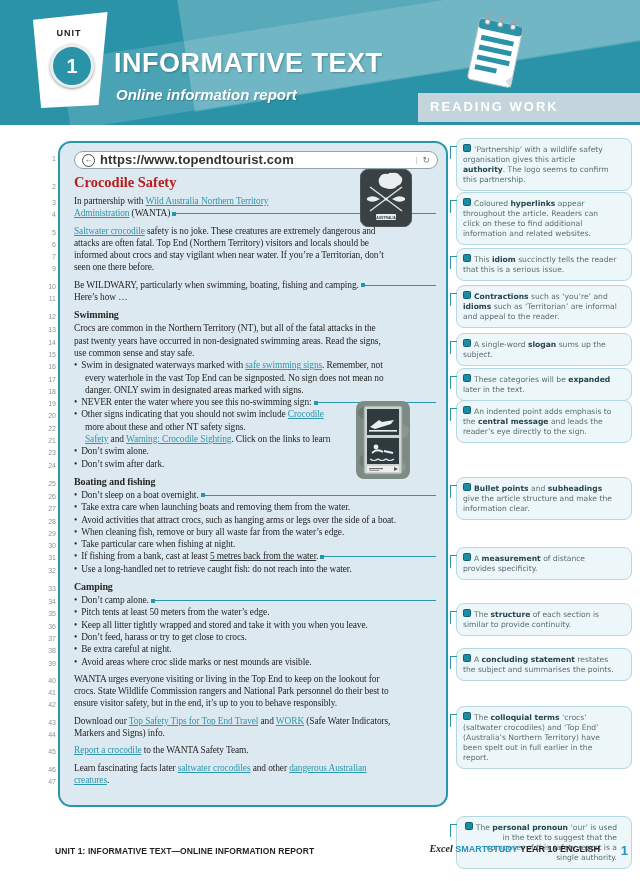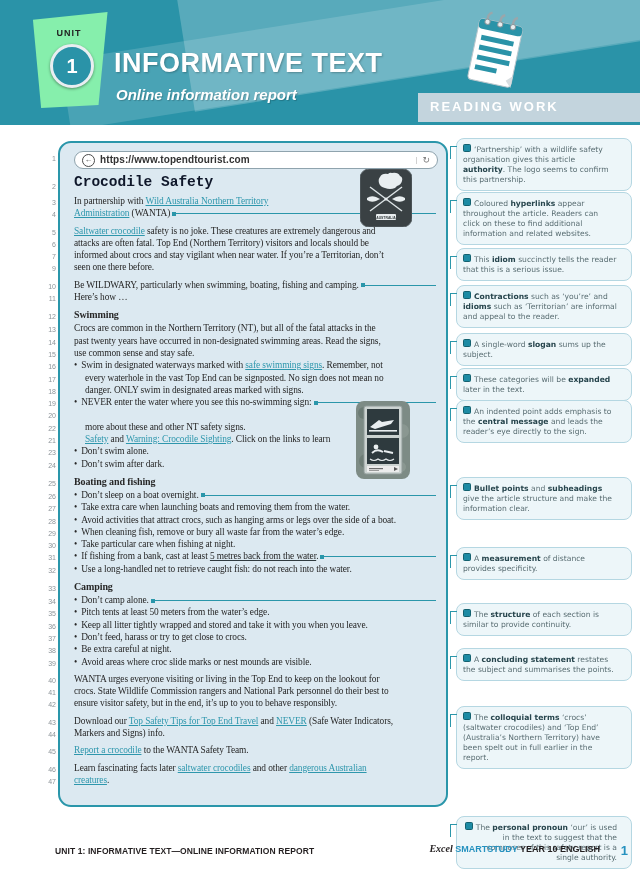--- a/index.html
+++ b/index.html
@@ -8,21 +8,21 @@
 
   
   #header{position:absolute;left:0;top:0;width:640px;height:125px;background:#2a93a8;overflow:hidden;}
   .band1{position:absolute;width:900px;height:120px;background:rgba(255,255,255,.22);
          transform:rotate(-9deg);left:180px;top:-78px;}
   .band2{position:absolute;width:900px;height:70px;background:rgba(255,255,255,.15);
          transform:rotate(-9deg);left:60px;top:-10px;}
   #reading-band{position:absolute;left:418px;top:93px;width:222px;height:29px;background:#c3d4dd;}
   #reading-work{position:absolute;left:430px;top:99px;font-weight:bold;font-size:13px;
                 letter-spacing:2px;color:#ffffff;}
-  #unit-badge{position:absolute;left:28px;top:12px;width:82px;height:96px;background:#86efac;
+  #unit-badge{position:absolute;left:28px;top:12px;width:82px;height:96px;background:#ffffff;
               clip-path:polygon(6% 8%,97% 0%,86% 97%,16% 100%);
               filter:drop-shadow(2px 3px 3px rgba(0,0,0,.35));}
   #unit-label{position:absolute;left:0;top:16px;width:100%;text-align:center;font-weight:bold;
               font-size:9px;letter-spacing:1px;color:#222;}
   #unit-circle{position:absolute;left:22px;top:32px;width:38px;height:38px;border-radius:50%;
                background:#2a93a8;border:3px solid #e9eef1;box-shadow:0 1px 3px rgba(0,0,0,.4);
                color:#fff;font-weight:bold;font-size:20px;display:flex;align-items:center;justify-content:center;}
   #page-title{position:absolute;left:114px;top:48px;color:#fff;font-weight:bold;font-size:27px;letter-spacing:.5px;
               text-shadow:1px 1px 2px rgba(0,0,0,.25);}
   #page-subtitle{position:absolute;left:116px;top:86px;color:#fff;font-weight:bold;font-style:italic;
@@ -35,36 +35,36 @@
   .row{position:relative;display:flex;align-items:flex-start;line-height:12.3px;height:12.3px;}
   .row.p{margin-top:5px;}
   .row.h2{margin-top:6px;height:13px;}
   .row.h1{margin-top:3px;height:17px;margin-bottom:2px;}
   .row.url{height:20px;margin-bottom:5px;}
   .ln{position:absolute;left:-36px;width:18px;text-align:right;font-size:7px;color:#8d9499;top:2px;
       font-family:"Liberation Sans",sans-serif;}
   .h1 .ln{top:5px}
   .txt{white-space:nowrap;font-family:"Liberation Serif",serif;font-size:9.4px;color:#272727;
        letter-spacing:-.1px;}
-  .h1 .txt{font-family:Liberation Mono, monospace;font-weight:bold;font-size:14.5px;color:#0f172a;
+  .h1 .txt{font-family:Liberation Serif, serif;font-weight:bold;font-size:14.5px;color:#b91c1c;
            letter-spacing:0;}
   .h2 .txt{font-weight:bold;font-size:10px;}
   .c .txt{padding-left:11px;}
   .blt{display:inline-block;margin-right:4px;}
   .lnk{color:#2e97ad;text-decoration:underline;cursor:pointer;}
   .u{text-decoration:underline;text-decoration-color:#2f3a3f;}
   .conn{flex:1;height:1px;background:#2a96aa;margin:6px 2px 0 4px;position:relative;min-width:10px;}
   .conn::before{content:"";position:absolute;left:-2px;top:-1.5px;width:4px;height:4px;background:#2a96aa;}
 
   
   .urlbar{display:flex;align-items:center;width:100%;height:18px;background:#fff;
           border:1px solid #8fa3ad;border-radius:10px;padding:0 7px;box-sizing:border-box;gap:5px;}
   .backic{width:11px;height:11px;border:1.2px solid #4a4a4a;border-radius:50%;font-size:8px;line-height:10px;
           text-align:center;color:#4a4a4a;flex:none;}
-  .urltxt{font-size:10px;color:#333;font-weight:bold;letter-spacing:.1px;}
+  .urltxt{font-size:13px;color:#333;font-weight:bold;letter-spacing:.1px;}
   .rsep{color:#bbb;font-size:8px;margin-left:auto;}
   .reload2{font-size:9px;color:#777;}
 
   
   #wanta-logo{position:absolute;right:34px;top:26px;width:52px;height:58px;}
   #warn-sign{position:absolute;right:36px;top:258px;width:54px;height:78px;}
 
   
   .callout{position:absolute;left:456px;width:176px;box-sizing:border-box;background:#edf6f9;
            border:1px solid #b5d7e2;border-radius:8px;padding:5px 14px 5px 6px;
@@ -197,20 +197,21 @@
           <span class="ln">18</span>
           <span class="txt"><span>danger. ONLY swim in designated areas marked with signs.</span></span>
         </div>
         <div class="row b">
           <span class="ln">19</span>
           <span class="txt"><span class="blt">•</span><span>NEVER enter the water where you see this no-swimming sign:</span></span>
           <span class="conn"></span>
         </div>
         <div class="row b">
           <span class="ln">20</span>
+          <span class="txt"><span class="blt">•</span><span>Other signs indicating that you should not swim include </span><a class="lnk">Crocodile</a></span>
         </div>
         <div class="row c">
           <span class="ln">22</span>
           <span class="txt"><span>more about these and other NT safety signs.</span></span>
         </div>
         <div class="row c">
           <span class="ln">21</span>
           <span class="txt"><a class="lnk">Safety</a><span> and </span><a class="lnk">Warning: Crocodile Sighting</a><span>. Click on the links to learn</span></span>
         </div>
         <div class="row b">
@@ -291,21 +292,21 @@
         <div class="row t">
           <span class="ln">41</span>
           <span class="txt"><span>crocs. State Wildlife Commission rangers and National Park personnel do their best to</span></span>
         </div>
         <div class="row t">
           <span class="ln">42</span>
           <span class="txt"><span>ensure visitor safety, but in the end, it’s up to you to behave responsibly.</span></span>
         </div>
         <div class="row p">
           <span class="ln">43</span>
-          <span class="txt"><span>Download our </span><a class="lnk">Top Safety Tips for Top End Travel</a><span> and </span><a class="lnk">NEVER</a><span> (Safe Water Indicators,</span></span>
+          <span class="txt"><span>Download our </span><a class="lnk">Top Safety Tips for Top End Travel</a><span> and </span><a class="lnk">WORK</a><span> (Safe Water Indicators,</span></span>
         </div>
         <div class="row t">
           <span class="ln">44</span>
           <span class="txt"><span>Markers and Signs) info.</span></span>
         </div>
         <div class="row p">
           <span class="ln">45</span>
           <span class="txt"><a class="lnk">Report a crocodile</a><span> to the WANTA Safety Team.</span></span>
         </div>
         <div class="row p">

